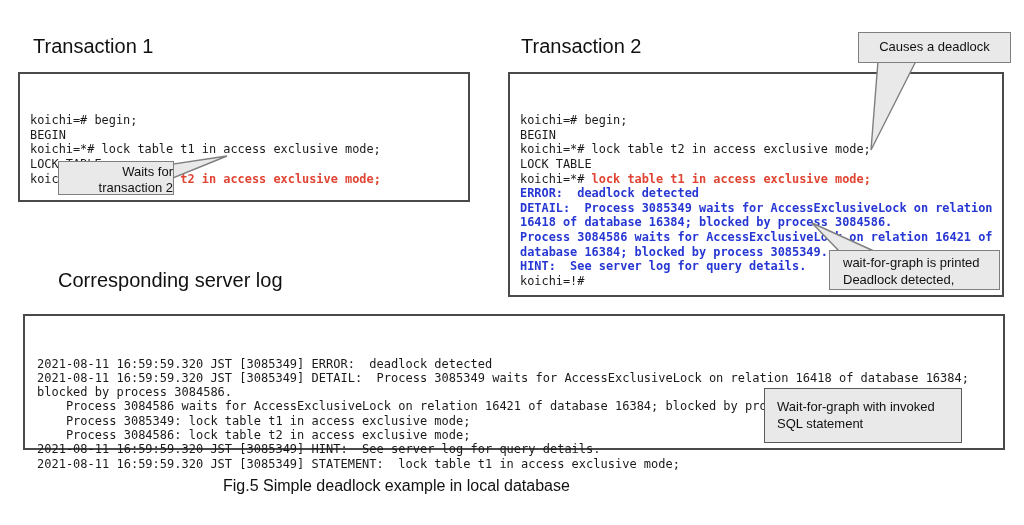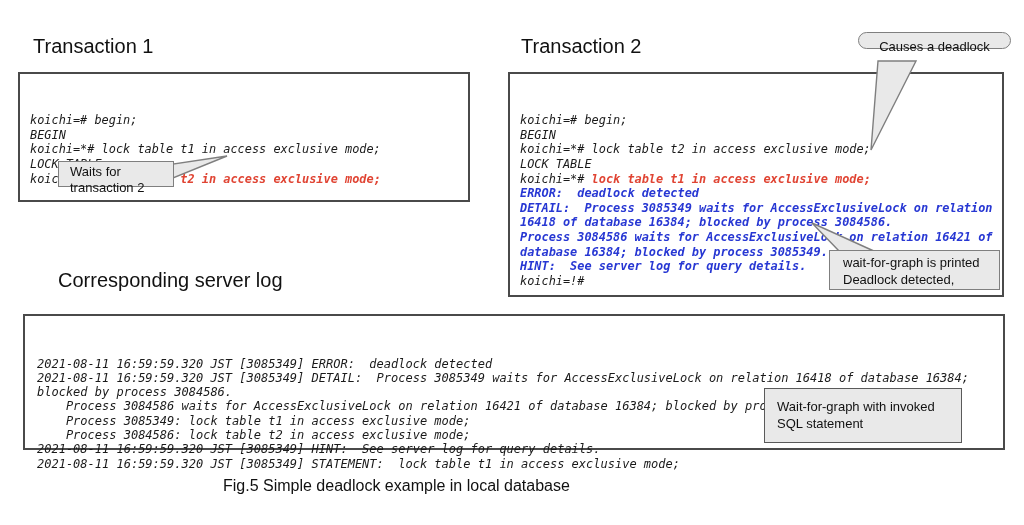--- a/index.html
+++ b/index.html
@@ -26,21 +26,21 @@
     border: 2px solid var(--box-border, #4a4a4a);
     box-sizing: border-box;
     padding: 10px 10px;
     font-family: "DejaVu Sans Mono", monospace;
     font-size: 11.9px;
     line-height: 14.6px;
     color: #1a1a1a;
     white-space: pre;
     z-index: 1;
   }
-  .termbox div { white-space: pre; font-style: italic; }
+  .termbox div { white-space: pre; }
   .logbox {
     font-size: 12px;
     line-height: 14.3px;
     padding: 12px 12px;
   }
   .seg-plain { color: #1a1a1a; }
   .seg-red  { color: var(--code-red, #e04433); font-weight: bold; }
   .seg-blue { color: var(--code-blue, #2737d3); font-weight: bold; text-align: right; }
   .callout {
     position: absolute;
@@ -76,37 +76,37 @@
 
   <div class="heading" style="left:33px; top:35px;">Transaction 1</div>
 
   <div class="termbox" style="left:18px; top:72px; width:452px; height:130px;">
     <div><div><span class="seg-plain">koichi=# begin;</span></div><div><span class="seg-plain">BEGIN</span></div><div><span class="seg-plain">koichi=*# lock table t1 in access exclusive mode;</span></div><div><span class="seg-plain">LOCK TABLE</span></div><div><span class="seg-plain">koichi=*# </span><span class="seg-red">lock table t2 in access exclusive mode;</span></div></div>
   </div>
 
   <svg class="tail" style="left:170px; top:152px;" width="62" height="30" viewBox="0 0 62 30">
     <polygon points="57,4 3,12 3,26"></polygon>
   </svg>
-  <div class="callout pad" style="left:58px; top:161px; width:116px; height:26px;">
+  <div class="callout pad" style="left:58px; top:161px; width:116px; height:34px;text-align:right;">
     <div>
         <div>Waits for</div>
         <div>transaction 2</div>
       </div>
   </div>
 
   <div class="heading" style="left:521px; top:35px;">Transaction 2</div>
 
   <div class="termbox" style="left:508px; top:72px; width:496px; height:225px;">
     <div><div><span class="seg-plain">koichi=# begin;</span></div><div><span class="seg-plain">BEGIN</span></div><div><span class="seg-plain">koichi=*# lock table t2 in access exclusive mode;</span></div><div><span class="seg-plain">LOCK TABLE</span></div><div><span class="seg-plain">koichi=*# </span><span class="seg-red">lock table t1 in access exclusive mode;</span></div><div><span class="seg-blue">ERROR:  deadlock detected</span></div><div><span class="seg-blue">DETAIL:  Process 3085349 waits for AccessExclusiveLock on relation</span></div><div><span class="seg-blue">16418 of database 16384; blocked by process 3084586.</span></div><div><span class="seg-blue">Process 3084586 waits for AccessExclusiveLock on relation 16421 of</span></div><div><span class="seg-blue">database 16384; blocked by process 3085349.</span></div><div><span class="seg-blue">HINT:  See server log for query details.</span></div><div><span class="seg-plain">koichi=!#</span></div></div>
   </div>
 
   <svg class="tail" style="left:864px; top:58px;" width="58" height="96" viewBox="0 0 58 96">
     <polygon points="14,3 52,3 7,92"></polygon>
   </svg>
-  <div class="callout" style="left:858px; top:32px; width:153px; height:17px; text-align:center; line-height:28px;border-radius:10px;">Causes a deadlock</div>
+  <div class="callout" style="left:858px; top:32px; width:153px; height:31px; text-align:center; line-height:28px;">Causes a deadlock</div>
 
   <svg class="tail" style="left:806px; top:218px;" width="76" height="38" viewBox="0 0 76 38">
     <polygon points="6,5 34,34 70,34"></polygon>
   </svg>
   <div class="callout" style="left:829px; top:250px; width:171px; height:40px; padding:3px 0 0 13px; line-height:17px;">
     <div>
         <div>wait-for-graph is printed</div>
         <div>Deadlock detected,</div>
       </div>
   </div>

